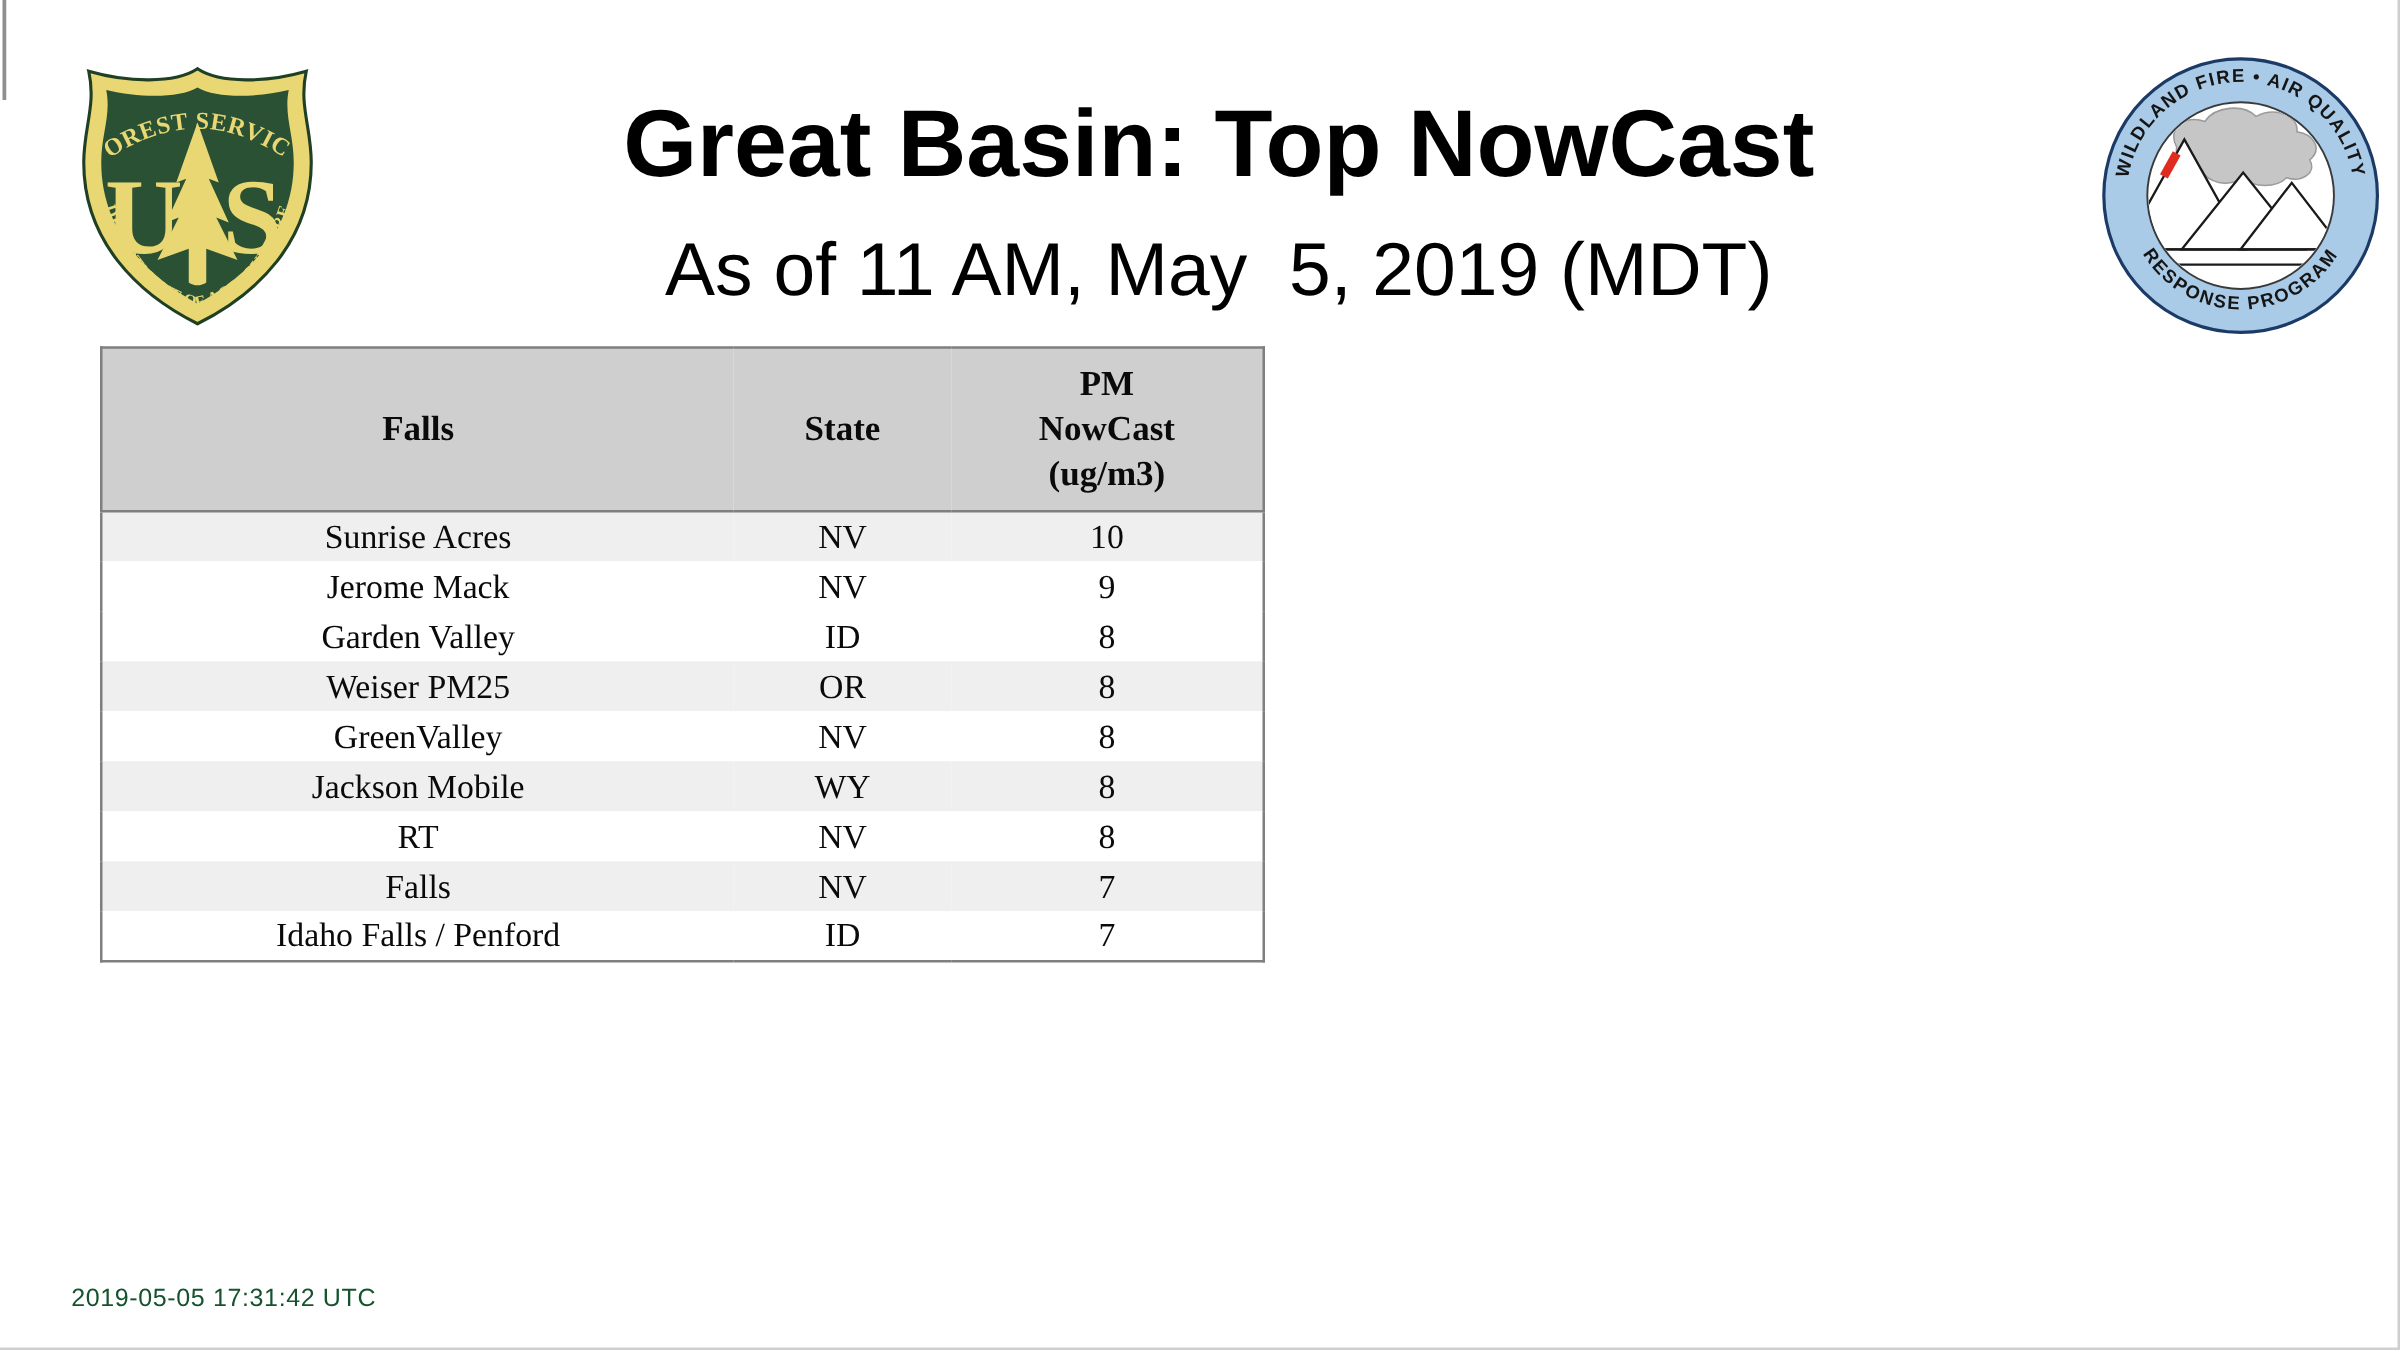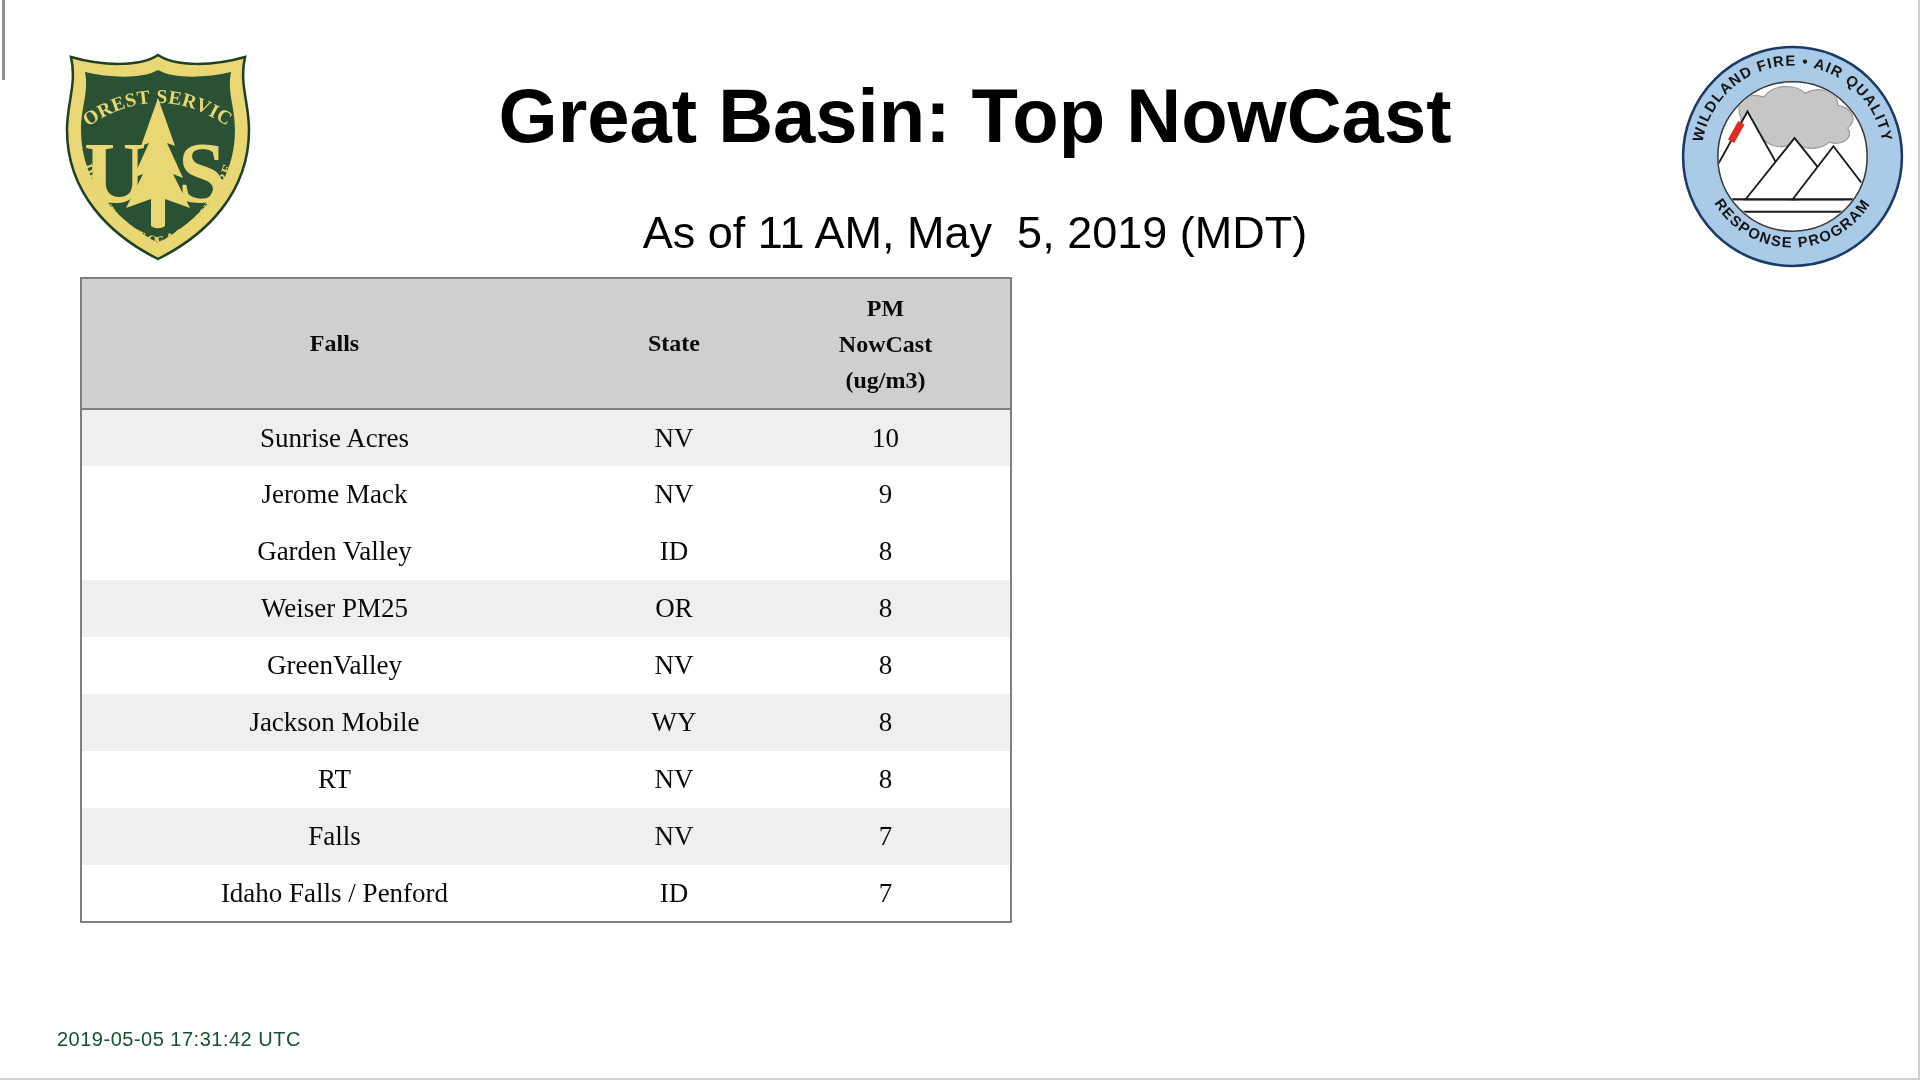--- a/index.html
+++ b/index.html
@@ -20,38 +20,37 @@
   .fs-logo { position: absolute; left: 58px; top: 50px; width: 200px; height: 213px; }
   .wf-logo { position: absolute; left: 1680px; top: 44px; width: 225px; height: 225px; }
 
   .page-title {
     position: absolute; left: 975px; top: 78px; transform: translateX(-50%);
     font-size: 76px; line-height: 1.0; font-weight: 700; color: #000;
     white-space: pre; letter-spacing: 0px;
   }
   .page-subtitle {
     position: absolute; left: 975px; top: 186px; transform: translateX(-50%);
-    font-size: 45px; line-height: 1.0; font-weight: 400; color: #000;
+    font-size: 60px; line-height: 1.0; font-weight: 400; color: #000;
     white-space: pre;
-    margin-top: 24px;
   }
 
   table.nowcast {
     position: absolute; left: 80px; top: 277px;
     width: 930px; border-collapse: collapse; table-layout: fixed;
     border: 2px solid #7f7f7f;
     font-family: "Liberation Serif", "DejaVu Serif", serif;
   }
   table.nowcast thead tr { height: 131px; background: #cfcfcf; }
   table.nowcast thead th {
-    font-size: 24px; font-weight: 700; text-align: center; vertical-align: middle;
+    font-size: 28px; font-weight: 700; text-align: center; vertical-align: middle;
     border-bottom: 2px solid #7f7f7f; color: #0a0a0a;
   }
   table.nowcast thead th .hline { line-height: 36px; }
-  table.nowcast tbody tr { height: 57px; background: #ffffff; }
+  table.nowcast tbody tr { height: 40px; background: #ffffff; }
   table.nowcast tbody tr.alt { background: #efefef; }
   table.nowcast tbody td {
     font-size: 27px; text-align: center; vertical-align: middle; color: #0a0a0a;
   }
 
   .footer-timestamp {
     position: absolute; left: 57px; top: 1028px;
     font-size: 20px; color: #14532d; letter-spacing: 0.5px;
   }
 </style>

